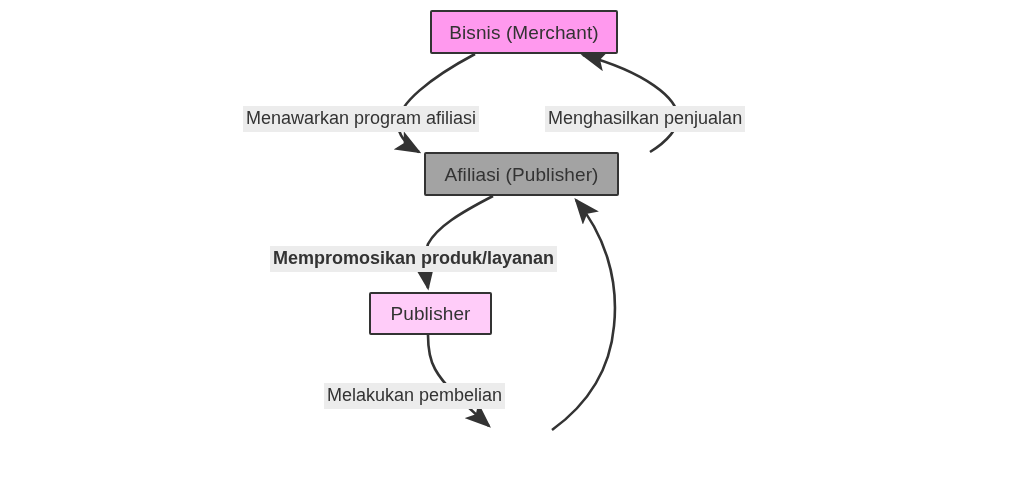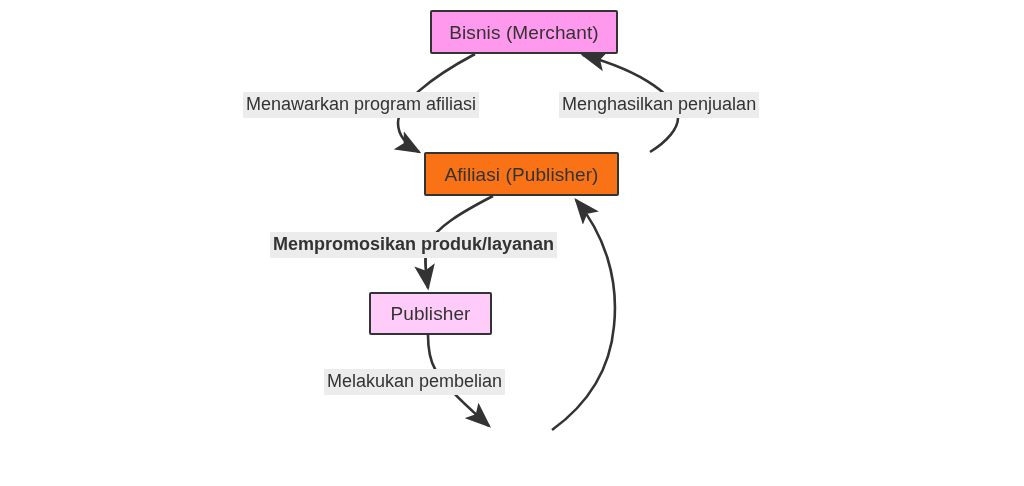--- a/index.html
+++ b/index.html
@@ -69,23 +69,24 @@
   }
   .edge-label {
     position: absolute;
     background: #ececec;
     color: #333333;
     font-size: 18px;
     line-height: 1.22;
     padding: 2px 3px;
     white-space: nowrap;
     box-sizing: border-box;
+    margin-top: 14px;
   }
   #elabel-offer   { left: 243px; top: 92px; }
-  #elabel-sales   { left: 559px; top: 92px; }
+  #elabel-sales   { left: 545px; top: 92px; }
   #elabel-promote { left: 270px; top: 232px; font-weight: bold; }
   #elabel-purchase{ left: 324px; top: 369px; }
   #elabel-from    { left: 557px; top: 299px; }
 </style>
 </head>
 <body>
 
 <div id="diagram">
 
   <svg id="edges" viewBox="0 0 1024 486" xmlns="http://www.w3.org/2000/svg">
@@ -103,21 +104,21 @@
 
     <path d="M 428,335 C 428,350 430,360 435,369 C 443,384 462,402 489,426" fill="none" stroke="#333333" stroke-width="2.6" marker-end="url(#arrowhead)"></path>
 
     <path d="M 552,430 C 588,404 610,370 614,326 C 619,278 604,234 576,200" fill="none" stroke="#333333" stroke-width="2.6" marker-end="url(#arrowhead)"></path>
   </svg>
 
   <div class="node" id="node-merchant" style="background:#ff99ee">
     <span class="node-label">Bisnis (Merchant)</span>
   </div>
 
-  <div class="node" id="node-publisher" style="background:#f97316">
+  <div class="node" id="node-publisher" style="background:#a3a3a3">
     <span class="node-label">Afiliasi (Publisher)</span>
   </div>
 
   <div class="node" id="node-konsumen" style="background:#ffccf9">
     <span class="node-label">Publisher</span>
   </div>
 
 
   <div class="edge-label" id="elabel-offer">Menawarkan program afiliasi</div>
 

